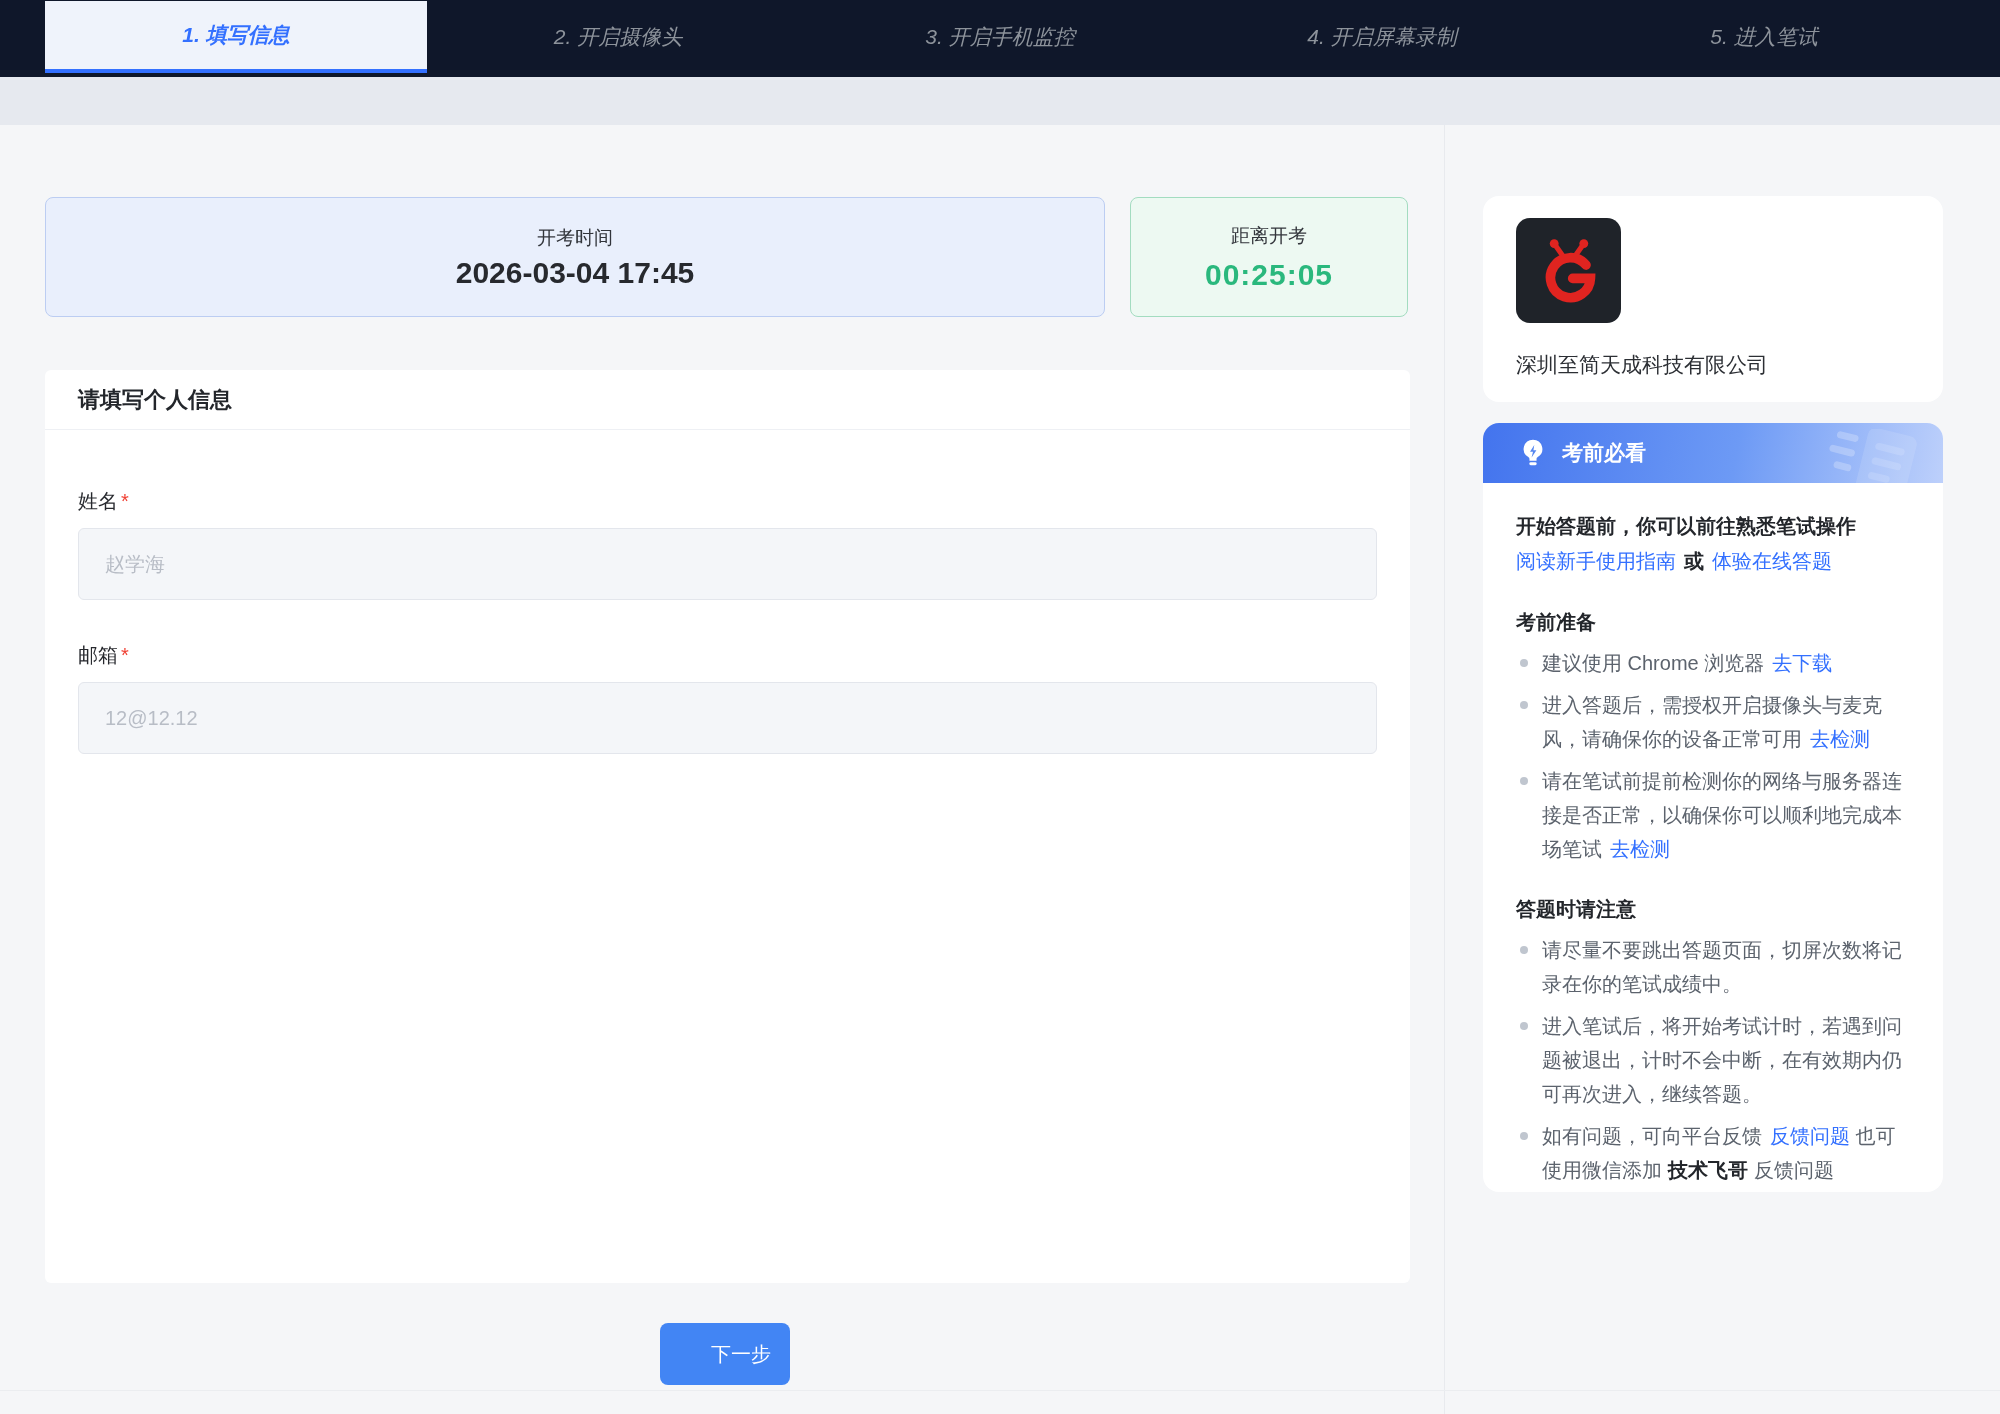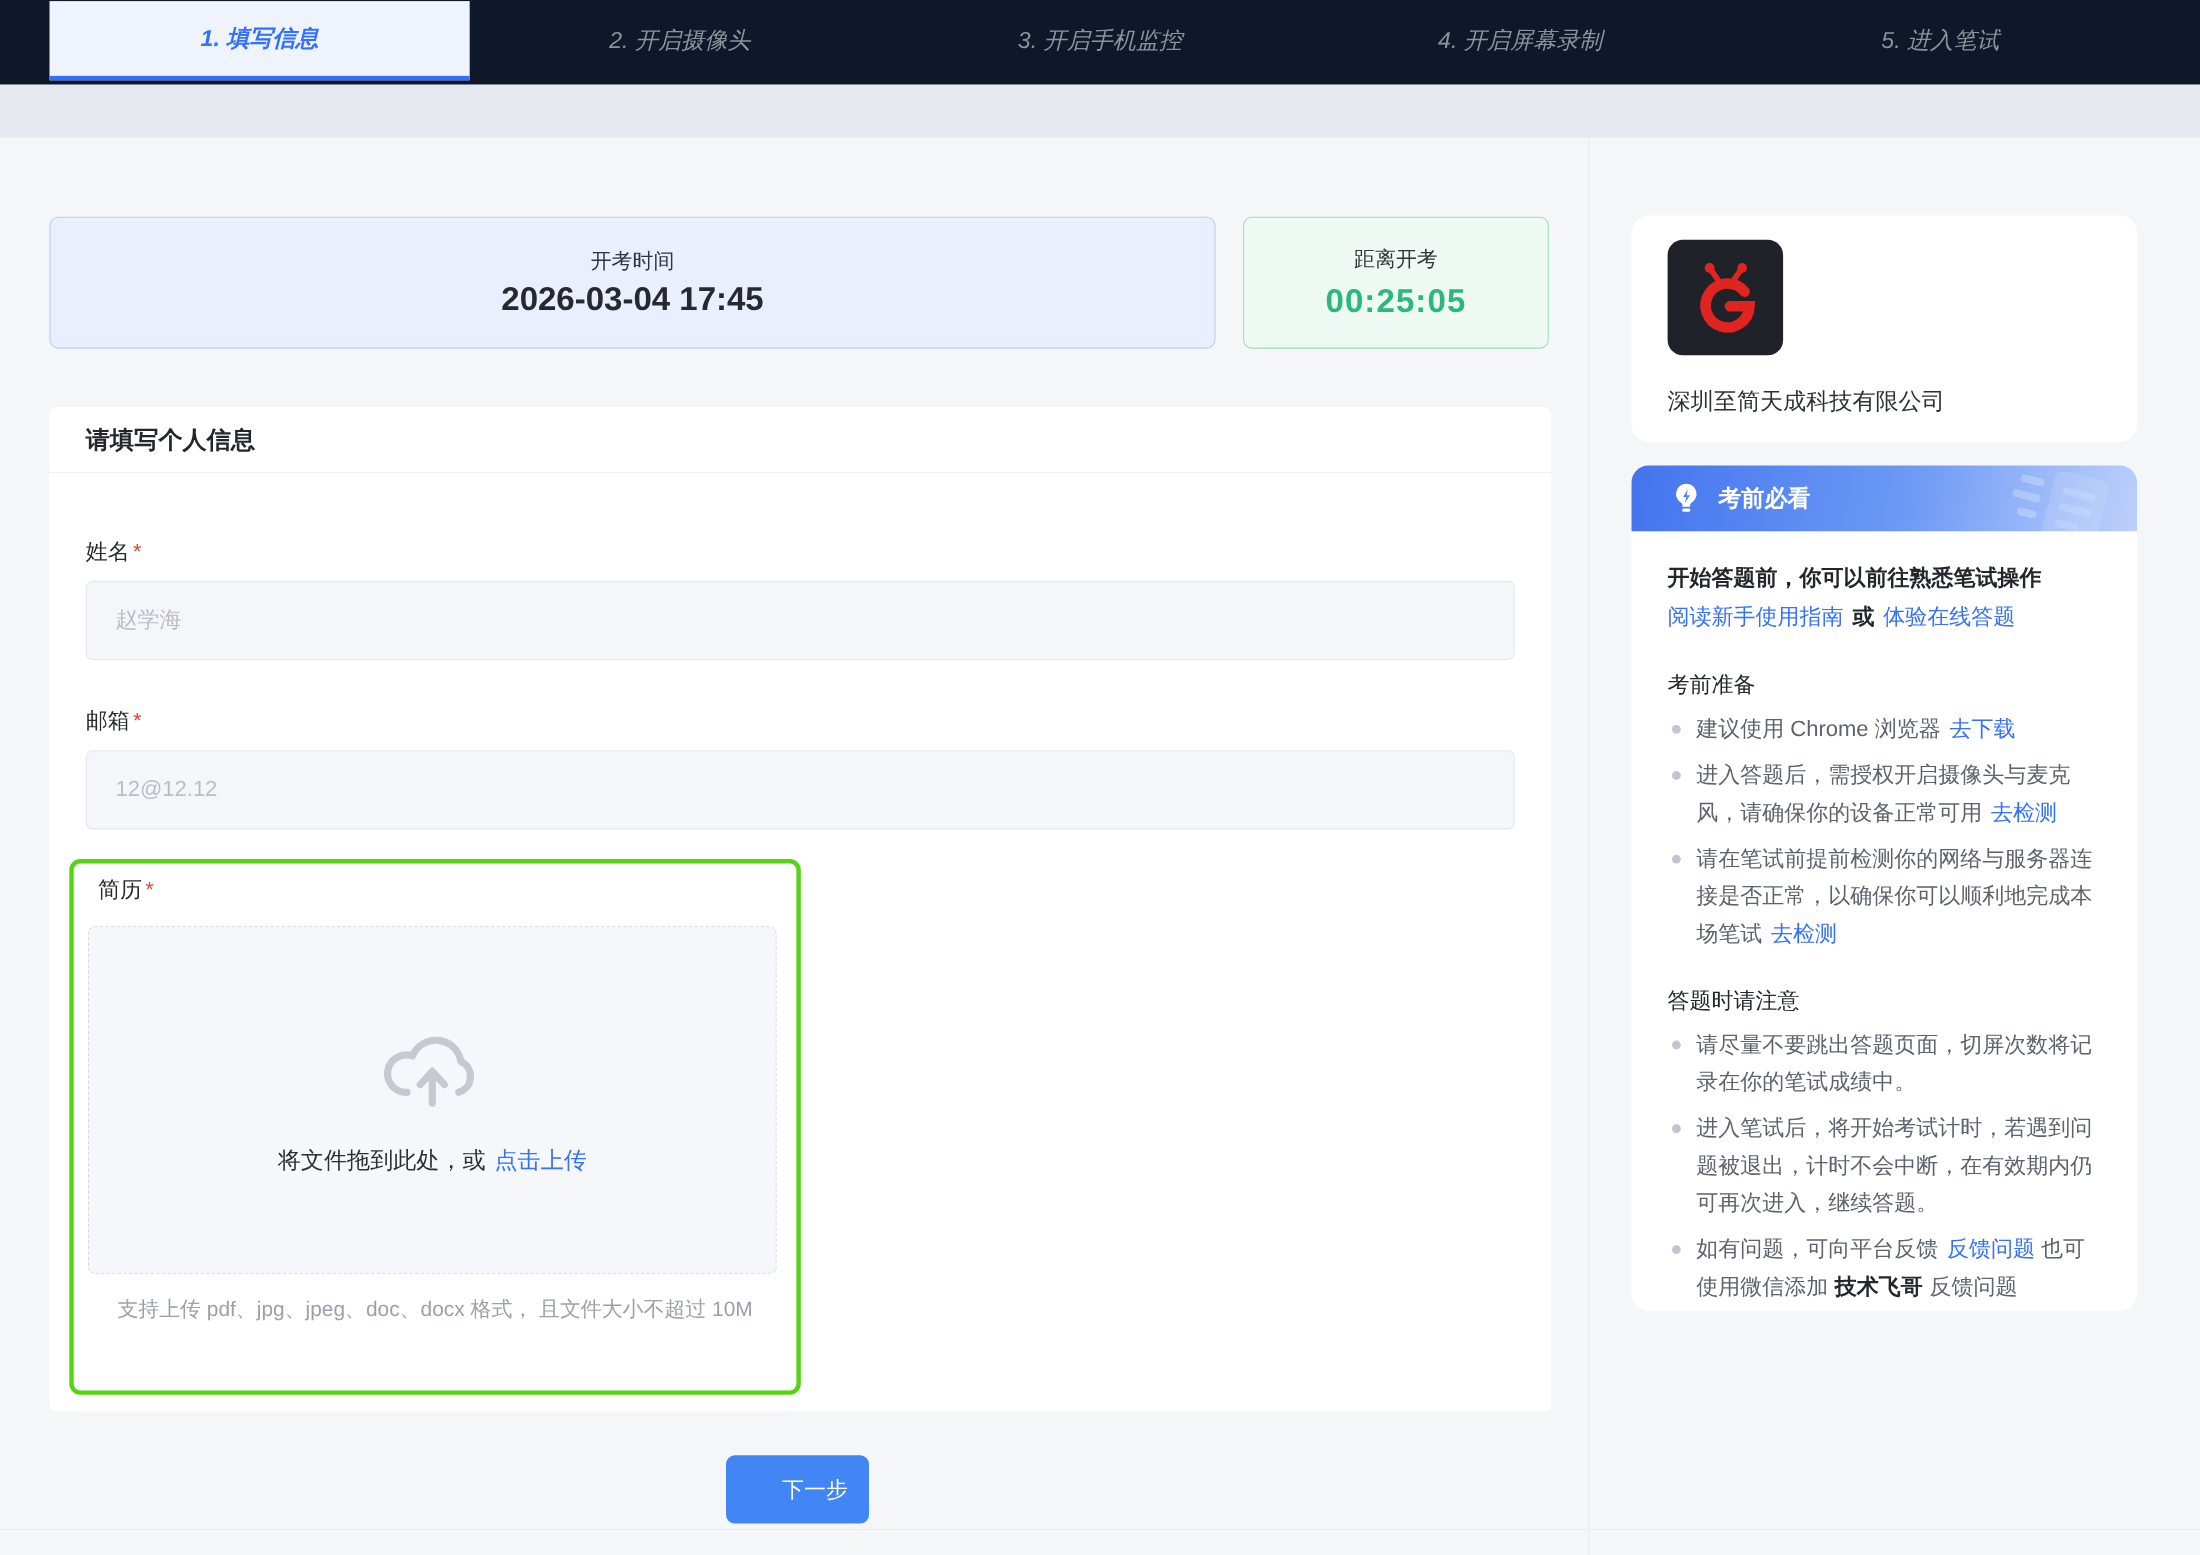--- a/index.html
+++ b/index.html
@@ -119,21 +119,21 @@
     background: linear-gradient(100deg, #4374ee 0%, #6d9af5 55%, #bdd0fb 100%);
     display: flex; align-items: center; padding: 0 33px; gap: 12px;
   }
   .tips-banner-title { font-size: 21px; font-weight: bold; color: #ffffff; }
   .banner-deco { position: absolute; right: 18px; top: 6px; opacity: 0.45; }
   .tips-content { padding: 26px 28px 0 33px; }
   .tips-intro { font-size: 20px; font-weight: bold; color: #23262b; line-height: 34px; }
   .tips-links { font-size: 20px; line-height: 36px; }
   .tips-links a { color: #3370ff; text-decoration: none; cursor: pointer; }
   .tips-links .or { font-weight: bold; color: #23262b; margin: 0 8px; }
-  .tips-section-title { font-size: 20px; font-weight: normal; color: #23262b; margin-top: 30px; margin-bottom: 10px; }
+  .tips-section-title { font-size: 20px; font-weight: bold; color: #23262b; margin-top: 30px; margin-bottom: 10px; }
   .tips-list { list-style: none; }
   .tips-list li {
     position: relative; padding-left: 26px; font-size: 20px; color: #5c636d;
     line-height: 34px; margin-bottom: 8px;
   }
   .tips-list li::before {
     content: ''; position: absolute; left: 4px; top: 13px;
     width: 8px; height: 8px; border-radius: 50%; background: #c0c6cf;
   }
   .tips-list a { color: #3370ff; text-decoration: none; margin-left: 8px; cursor: pointer; }
@@ -168,35 +168,20 @@
     <div class="field-label lbl-name">
       <span>姓名</span><span class="req">*</span>
     </div>
     <input class="text-input inp-name" type="text" placeholder="赵学海" style="">
 
     <div class="field-label lbl-email">
       <span>邮箱</span><span class="req">*</span>
     </div>
     <input class="text-input inp-email" type="text" placeholder="12@12.12" style="">
 
-    <div class="resume-box">
-      <div class="resume-label">
-        <span>简历</span><span class="req">*</span>
-      </div>
-      <div class="dropzone">
-        <svg class="cloud-icon" width="98" height="80" viewBox="0 0 98 80" fill="none">
-          <path d="M26 64 A17 17 0 1 1 31 31 A23 23 0 0 1 75 36 A15 15 0 0 1 73 64" stroke="#c5cad2" stroke-width="6.5" stroke-linecap="round" stroke-linejoin="round"></path>
-          <path d="M49 74 V47 M49 45 L38 57 M49 45 L60 57" stroke="#c5cad2" stroke-width="6.5" stroke-linecap="round" stroke-linejoin="round"></path>
-        </svg>
-        <div class="drop-text">
-          <span>将文件拖到此处，或</span><a>点击上传</a>
-        </div>
-      </div>
-      <div class="upload-hint">支持上传 pdf、jpg、jpeg、doc、docx 格式， 且文件大小不超过 10M</div>
-    </div>
   </div>
 
   <button class="next-btn">下一步</button>
 
   <div class="divider-v"></div>
   <div class="footer-line"></div>
 
   <div class="company-card">
     <div class="company-logo">
       <svg width="74" height="74" viewBox="0 0 100 100">

